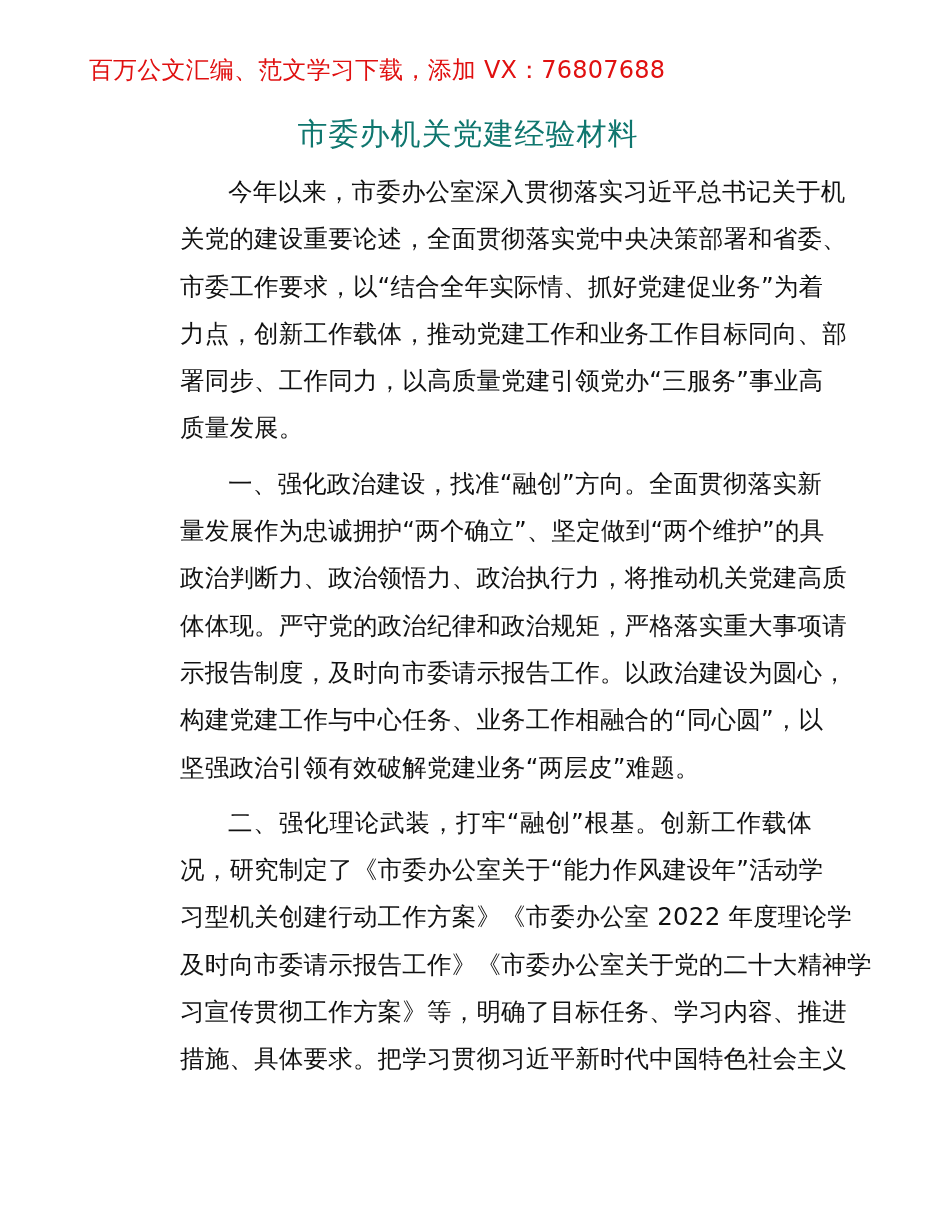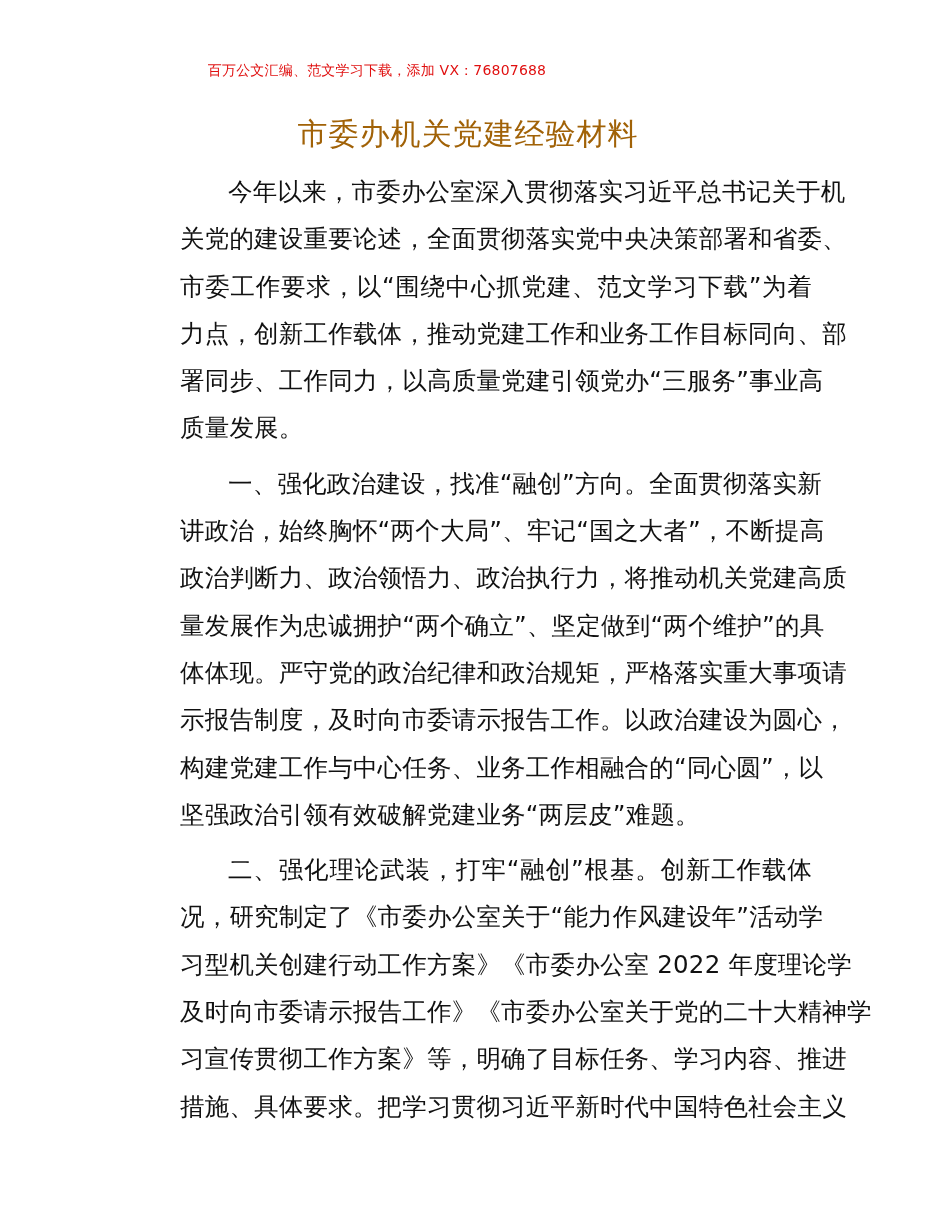--- a/index.html
+++ b/index.html
@@ -15,33 +15,33 @@
       font-family: "DejaVu Sans", "Liberation Sans", sans-serif;
       color: #111111;
     }
     .watermark {
       position: absolute;
       top: 56px;
       left: 0;
       width: 754px;
       text-align: center;
       color: #e01010;
-      font-size: 14px;
+      font-size: 24px;
       line-height: 28px;
       letter-spacing: 0.2px;
     }
     .title {
       position: absolute;
       top: 114px;
       left: 0;
       width: 936px;
       text-align: center;
       font-size: 30px;
       line-height: 40px;
-      color: #a16207;
+      color: #0f766e;
       letter-spacing: 1px;
     }
     .body-text {
       position: absolute;
       left: 140px;
       width: 672px;
       top: 168px;
     }
     .line {
       height: 47.3px;
@@ -67,31 +67,30 @@
 <body>
 
 <div class="watermark">百万公文汇编、范文学习下载，添加 VX：76807688</div>
 
 <div class="title">市委办机关党建经验材料</div>
 
 <div class="body-text">
   <div>
     <div class="line indent">今年以来，市委办公室深入贯彻落实习近平总书记关于机</div>
     <div class="line">关党的建设重要论述，全面贯彻落实党中央决策部署和省委、</div>
-    <div class="line">市委工作要求，以“围绕中心抓党建、范文学习下载”为着</div>
+    <div class="line">市委工作要求，以“结合全年实际情、抓好党建促业务”为着</div>
     <div class="line">力点，创新工作载体，推动党建工作和业务工作目标同向、部</div>
     <div class="line">署同步、工作同力，以高质量党建引领党办“三服务”事业高</div>
     <div class="line last">质量发展。</div>
   </div>
   <div class="para-gap"></div>
   <div>
     <div class="line indent">一、强化政治建设，找准“融创”方向。全面贯彻落实新</div>
-    <div class="line">讲政治，始终胸怀“两个大局”、牢记“国之大者”，不断提高</div>
+    <div class="line">量发展作为忠诚拥护“两个确立”、坚定做到“两个维护”的具</div>
     <div class="line">政治判断力、政治领悟力、政治执行力，将推动机关党建高质</div>
-    <div class="line">量发展作为忠诚拥护“两个确立”、坚定做到“两个维护”的具</div>
     <div class="line">体体现。严守党的政治纪律和政治规矩，严格落实重大事项请</div>
     <div class="line">示报告制度，及时向市委请示报告工作。以政治建设为圆心，</div>
     <div class="line">构建党建工作与中心任务、业务工作相融合的“同心圆”，以</div>
     <div class="line last">坚强政治引领有效破解党建业务“两层皮”难题。</div>
   </div>
   <div class="para-gap"></div>
   <div>
     <div class="line indent">二、强化理论武装，打牢“融创”根基。创新工作载体</div>
     <div class="line">况，研究制定了《市委办公室关于“能力作风建设年”活动学</div>
     <div class="line">习型机关创建行动工作方案》《市委办公室 2022 年度理论学</div>

